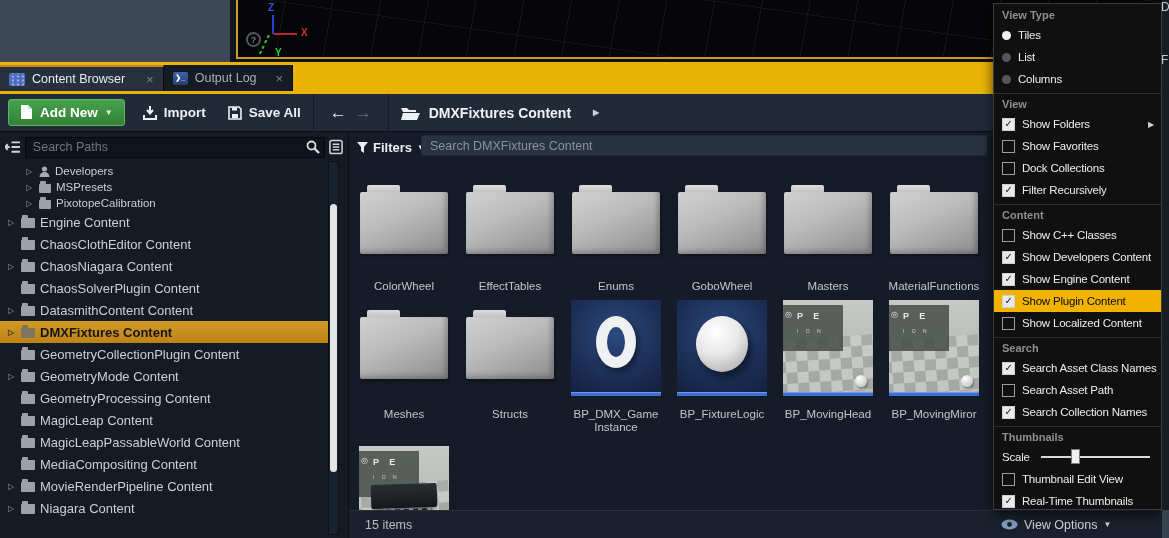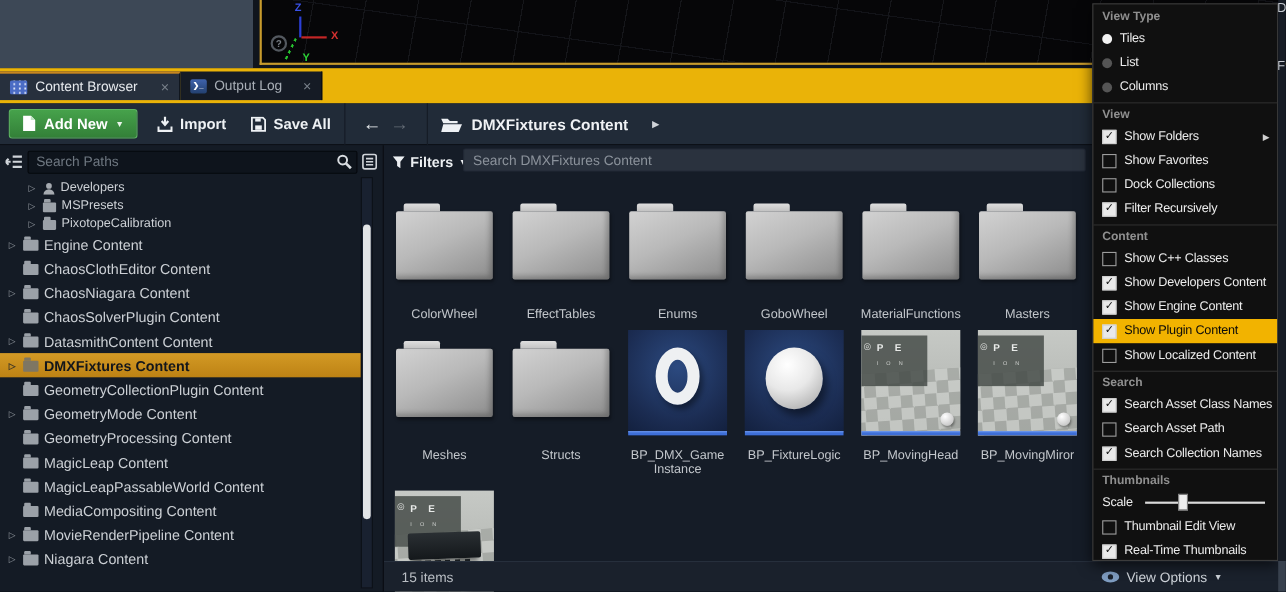--- a/index.html
+++ b/index.html
@@ -370,27 +370,27 @@
         <div class="tile">
           <div class="art">
             <div class="fold"></div>
           </div>
           <div class="tlabel">GoboWheel</div>
         </div>
         <div class="tile">
           <div class="art">
             <div class="fold"></div>
           </div>
+          <div class="tlabel">Masters</div>
+        </div>
+        <div class="tile">
+          <div class="art">
+            <div class="fold"></div>
+          </div>
           <div class="tlabel">MaterialFunctions</div>
-        </div>
-        <div class="tile">
-          <div class="art">
-            <div class="fold"></div>
-          </div>
-          <div class="tlabel">Masters</div>
         </div>
         <div class="tile">
           <div class="art">
             <div class="fold"></div>
           </div>
         </div>
       </div>
     <div class="tile-row row2" style="top:168px">
         <div class="tile">
           <div class="art">

